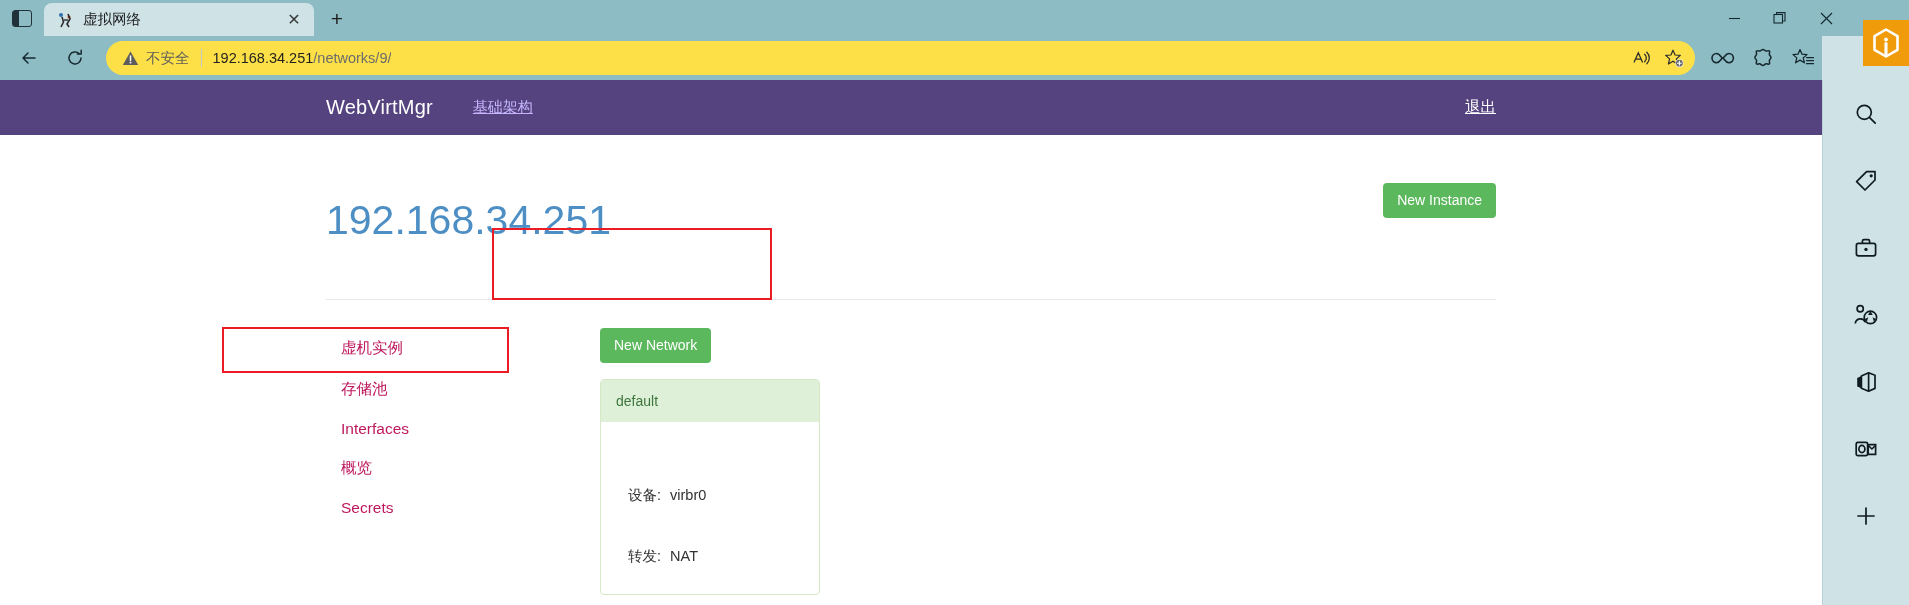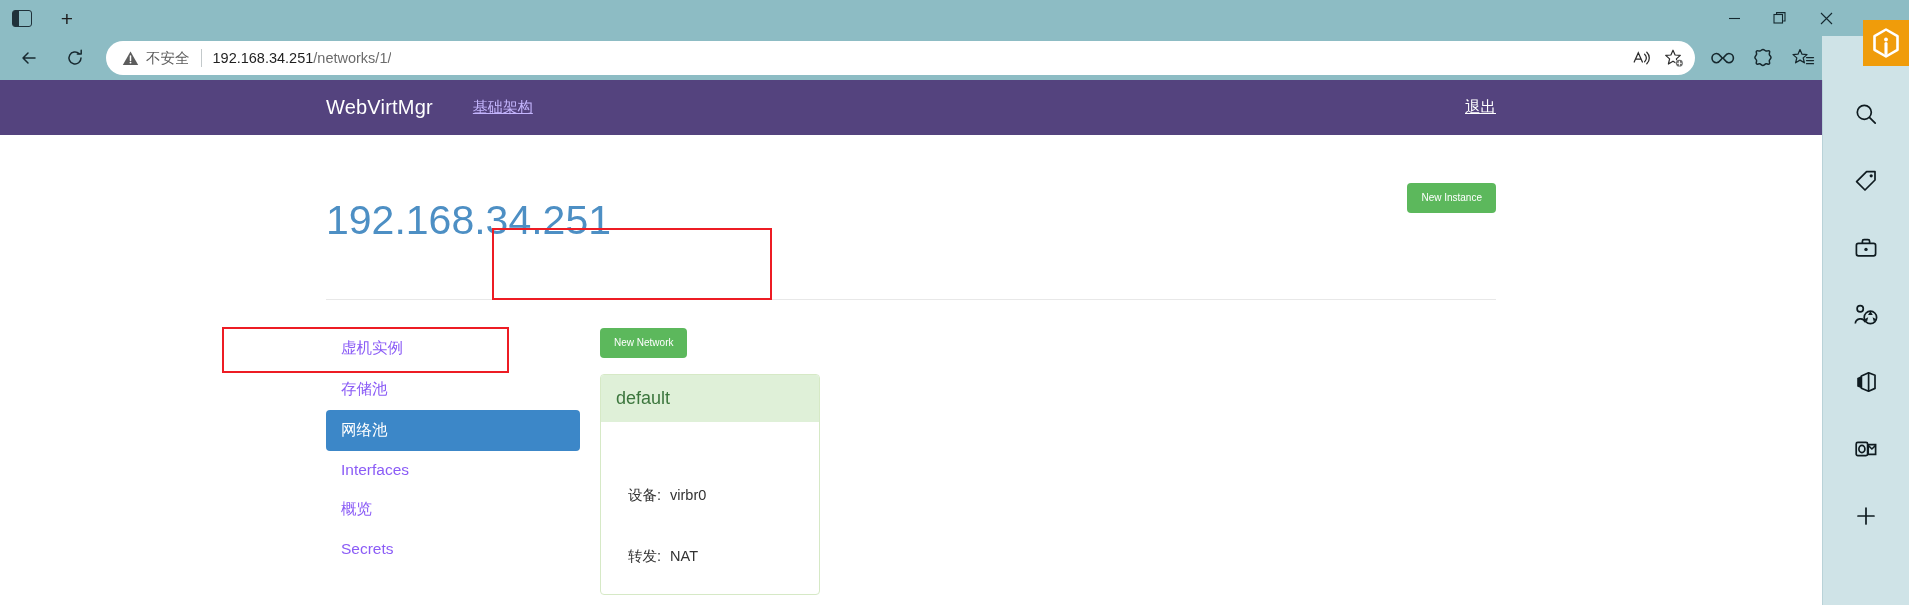--- a/index.html
+++ b/index.html
@@ -30,21 +30,21 @@
 
   .win-controls { position:absolute; right:60px; top:0; height:36px; display:flex; }
   .win-btn { width:46px; height:36px; display:flex; align-items:center; justify-content:center; color:#14282f; }
 
   .brand-badge { position:absolute; right:0; top:20px; width:46px; height:46px; background:#f09c0a; display:flex; align-items:center; justify-content:center; z-index:20; }
 
   
   .addr-row { height:44px; display:flex; align-items:center; padding:0 6px; background:#8dbcc4; }
   .nav-btn { width:38px; height:38px; display:flex; align-items:center; justify-content:center; color:#182a31; margin:0 4px; border-radius:50%; }
   .omnibox {
-    flex:1; height:34px; background:#ffffff; border-radius:17px;
+    flex:1; height:34px; background:#fde047; border-radius:17px;
     display:flex; align-items:center; padding:0 6px 0 16px; margin:0 8px; min-width:0;
   }
   .warn-ico { width:17px; height:17px; margin-right:7px; flex:none; }
   .not-secure { font-size:14.5px; color:#5d5d5d; white-space:nowrap; }
   .omni-sep { width:1px; height:18px; background:#c3c9cb; margin:0 11px; }
   .url { font-size:14.5px; color:#1f1f1f; white-space:nowrap; overflow:hidden; }
   .url .dim { color:#6b6b6b; }
   .omni-icons { margin-left:auto; display:flex; align-items:center; }
   .omni-ico { width:30px; height:30px; display:flex; align-items:center; justify-content:center; color:#2a2a2a; margin-left:2px; }
   .tool-ico { width:40px; height:38px; display:flex; align-items:center; justify-content:center; color:#16272d; }
@@ -58,40 +58,40 @@
   .nav-brand { font-size:20px; color:#ffffff; font-weight:400; margin-right:40px; letter-spacing:.2px; }
   .nav-link { font-size:15px; color:#c4b5fd; }
   .nav-right { margin-left:auto; }
   .nav-right .nav-link { color:#ffffff; font-size:15.5px; }
 
   .container { width:1200px; margin:0 auto; padding:0 15px; position:relative; }
 
   .page-head { display:flex; align-items:flex-start; padding-top:38px; }
   .page-title { font-size:41px; color:#4d8fc4; font-weight:400; line-height:1; }
   .btn { display:inline-block; border:none; border-radius:4px; cursor:pointer; font-family:inherit; }
-  .btn-success { background:#5cb85c; color:#fff; font-size:10px; padding:9px 14px; line-height:1.2; }
+  .btn-success { background:#5cb85c; color:#fff; font-size:14px; padding:9px 14px; line-height:1.2; }
   .newinst-wrap { margin-left:auto; padding-top:10px; }
 
   .hr { border-top:1px solid #e8e8e8; margin-top:30px; }
 
   .body-cols { display:flex; padding-top:14px; }
   .side-col { width:254px; flex:none; padding-top:14px; }
   .side-list { list-style:none; margin:0; padding:0; }
   .side-list li { margin:0; }
   .side-list a {
-    display:block; padding:10px 15px; font-size:15.5px; color:#8b5cf6;
+    display:block; padding:10px 15px; font-size:15.5px; color:#be185d;
     text-decoration:none; border-radius:4px;
   }
   .side-list li.active a { background:#3c87c8; color:#ffffff; }
 
   .main-col { flex:1; padding-left:8px; }
   .newnet-row { padding:14px 0 16px 12px; }
 
   .panel { width:220px; border:1px solid #d6e9c6; border-radius:4px; overflow:hidden; background:#fff; margin-left:12px; }
-  .panel-head { background:#dff0d8; padding:13px 15px; font-size:18px; color:#3c763d; }
+  .panel-head { background:#dff0d8; padding:13px 15px; font-size:14px; color:#3c763d; }
   .panel-body { padding:22px 15px 28px 27px; font-size:14.5px; color:#333; }
   .panel-body .row { margin-bottom:13px;margin-top:42px; }
   .panel-body .row:last-child { margin-bottom:0; }
 
   
   .anno { position:absolute; border:2px solid #ed1c24; pointer-events:none; }
 
   
   .rail { position:absolute; right:0; top:36px; width:87px; height:569px; background:#cfe3e7; display:flex; flex-direction:column; align-items:center; padding-top:56px; }
   .rail-ico { width:44px; height:44px; display:flex; align-items:center; justify-content:center; margin-bottom:23px; color:#0f1b20; }
@@ -102,20 +102,33 @@
 </head>
 <body>
 
 <div class="browser">
 
   <div class="titlebar">
     <div class="tab-strip-left">
       <div class="sidebar-toggle"></div>
     </div>
 
+    <div class="tab">
+      <span class="tab-favicon">
+        <svg width="18" height="18" viewBox="0 0 18 18">
+          <circle cx="5" cy="4" r="2" fill="#2f6fb0"></circle>
+          <circle cx="13" cy="6" r="1.6" fill="#d05a2a"></circle>
+          <path d="M12 3 L14 8 L11 13 L13 16" stroke="#2b2b2b" stroke-width="1.6" fill="none"></path>
+          <path d="M6 6 L7.5 11 L5 16" stroke="#2b2b2b" stroke-width="1.6" fill="none"></path>
+          <path d="M8 9 L12 9" stroke="#2b2b2b" stroke-width="1.4"></path>
+        </svg>
+      </span>
+      <span class="tab-title">虚拟网络</span>
+      <span class="tab-close">✕</span>
+    </div>
 
     <div class="new-tab">+</div>
 
     <div class="win-controls">
       <div class="win-btn">
         <svg width="13" height="13" viewBox="0 0 13 13">
             <path d="M1 6.5 H12" stroke="#14282f" stroke-width="1.1"></path>
           </svg>
       </div>
       <div class="win-btn">
@@ -148,21 +161,21 @@
     <div class="omnibox">
       <span class="warn-ico">
         <svg width="17" height="17" viewBox="0 0 17 17">
           <path d="M8.5 1.6 L16.2 15 H0.8 Z" fill="#5d5d5d"></path>
           <path d="M8.5 6 V10.4" stroke="#fff" stroke-width="1.5" stroke-linecap="round"></path>
           <circle cx="8.5" cy="12.6" r="0.95" fill="#fff"></circle>
         </svg>
       </span>
       <span class="not-secure">不安全</span>
       <span class="omni-sep"></span>
-      <span class="url"><span>192.168.34.251</span><span class="dim">/networks/1/</span></span>
+      <span class="url"><span>192.168.34.251</span><span class="dim">/networks/9/</span></span>
       <span class="omni-icons">
         <span class="omni-ico">
           <svg width="20" height="20" viewBox="0 0 20 20">
             <path d="M2.2 14 L6.3 4.8 L10.4 14 M3.7 11.1 H8.9" stroke="#2a2a2a" stroke-width="1.25" fill="none" stroke-linecap="round"></path>
             <path d="M12.6 6.2 a5 5 0 0 1 0 7.6 M14.8 4.2 a8 8 0 0 1 0 11.6" stroke="#2a2a2a" stroke-width="1.25" fill="none" stroke-linecap="round"></path>
           </svg>
         </span>
         <span class="omni-ico">
           <svg width="21" height="21" viewBox="0 0 21 21">
             <path d="M9 2.2 L11.1 7 L16.3 7.4 L12.4 10.9 L13.6 16 L9 13.2 L4.4 16 L5.6 10.9 L1.7 7.4 L6.9 7 Z" fill="none" stroke="#2a2a2a" stroke-width="1.2" stroke-linejoin="round"></path>
@@ -241,23 +254,20 @@
       <div class="body-cols">
 
         <div class="side-col">
           <ul class="side-list">
             <li>
                 <a href="#">虚机实例</a>
               </li>
             <li>
                 <a href="#">存储池</a>
               </li>
-            <li class="active">
-                <a href="#">网络池</a>
-              </li>
             <li>
                 <a href="#">Interfaces</a>
               </li>
             <li>
                 <a href="#">概览</a>
               </li>
             <li>
                 <a href="#">Secrets</a>
               </li>
           </ul>

